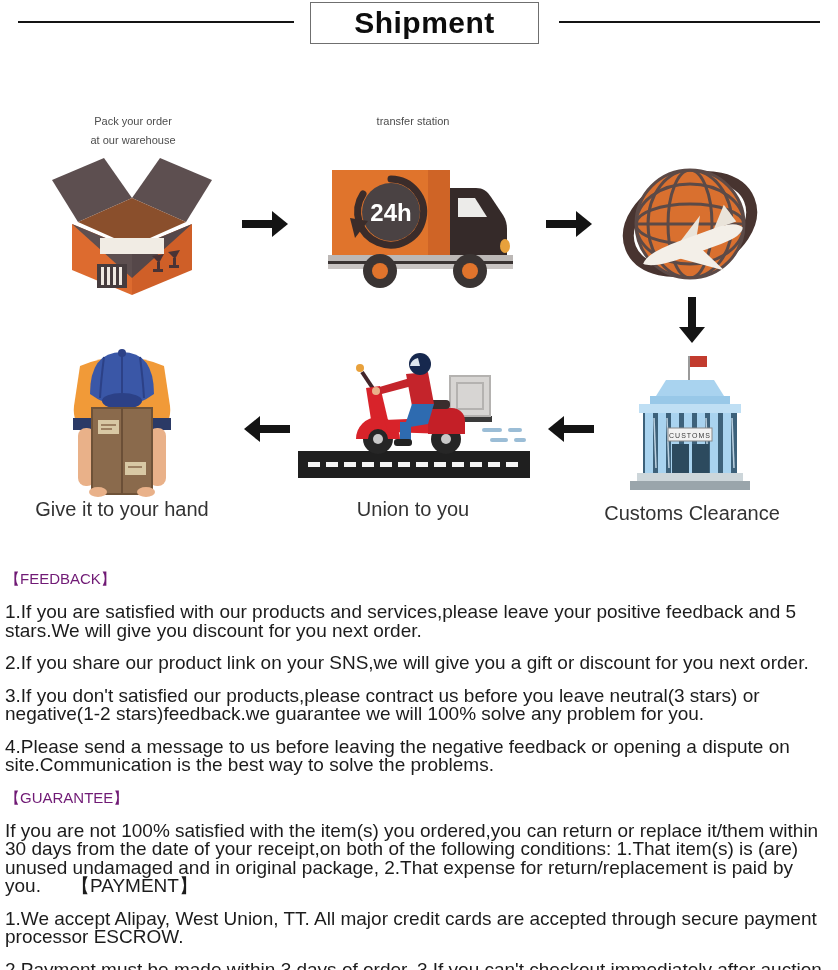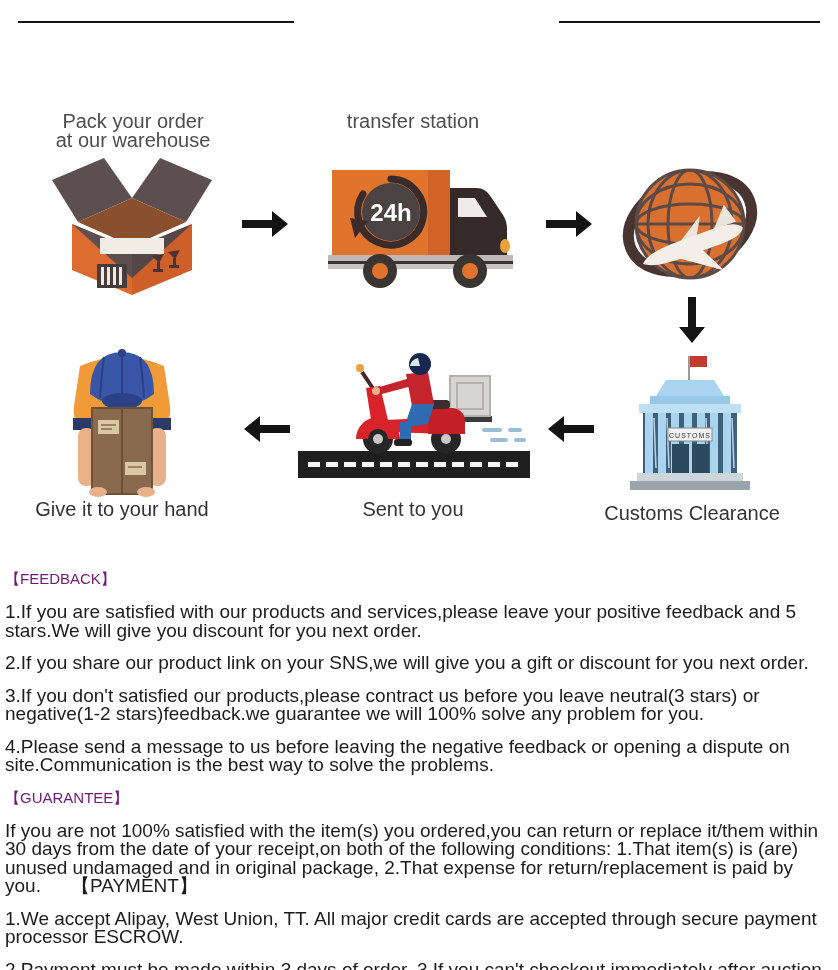--- a/index.html
+++ b/index.html
@@ -5,35 +5,38 @@
   html,body{margin:0;padding:0;background:#fff;}
   #page{position:relative;width:838px;height:970px;background:#ffffff;overflow:hidden;
         font-family:"Liberation Sans","DejaVu Sans",sans-serif;color:#1c1c1c;}
   .abs{position:absolute;}
   
   .hline{position:absolute;height:2px;background:#141414;}
   .title-box{position:absolute;left:310px;top:2px;width:227px;height:40px;border:1.5px solid #6f6f6f;
              display:flex;align-items:center;justify-content:center;}
   .title-box span{font-size:30px;font-weight:bold;letter-spacing:0.5px;color:#0d0d0d;}
   
-  .step-label{position:absolute;width:220px;text-align:center;font-size:20px;line-height:19px;color:#4d4d4d;}
+  .step-label{position:absolute;width:220px;text-align:center;font-size:11px;line-height:19px;color:#4d4d4d;}
   .step-label.big{font-size:20px;color:#333;}
   
   .text-block{position:absolute;left:5px;top:560px;width:828px;}
   .sec-h{font-size:15px;margin:10px 0 14px 0;color:#701a75;}
   .text-block p{font-size:19px;line-height:18.5px;margin:0 0 14px 0;}
   .pay-inline{margin-left:30px;}
   svg{display:block;}
 </style>
 </head>
 <body>
 
 <div id="page">
 
   <div class="hline" style="left:18px;top:21px;width:276px;"></div>
+  <div class="title-box">
+    <span>Shipment</span>
+  </div>
   <div class="hline" style="left:559px;top:21px;width:261px;"></div>
 
   <div class="step-label" style="left:23px;top:112px;">
     <div>Pack your order</div>
     <div>at our warehouse</div>
   </div>
   <div class="step-label" style="left:303px;top:112px;">
     <div>transfer station</div>
   </div>
 
@@ -223,21 +226,21 @@
     <rect x="56" y="76" width="44" height="13" fill="#f2f2f2" stroke="#8a8a8a" stroke-width="1"></rect>
     <text x="78" y="86" font-size="7" letter-spacing="1" fill="#3a3a3a" text-anchor="middle">CUSTOMS</text>
     <rect x="25" y="121" width="106" height="8" fill="#cdd6da"></rect>
     <rect x="18" y="129" width="120" height="9" fill="#9aa5ab"></rect>
   </svg>
 
   <div class="step-label big" style="left:12px;top:500px;">
     <div>Give it to your hand</div>
   </div>
   <div class="step-label big" style="left:303px;top:500px;">
-    <div>Sent to you</div>
+    <div>Union to you</div>
   </div>
   <div class="step-label big" style="left:582px;top:504px;">
     <div>Customs Clearance</div>
   </div>
 
   <div class="text-block">
     <div class="sec-h">【FEEDBACK】</div>
     <p>1.If you are satisfied with our products and services,please leave your positive feedback and 5 stars.We will give you discount for you next order.</p>
     <p>2.If you share our product link on your SNS,we will give you a gift or discount for you next order.</p>
     <p>3.If you don't satisfied our products,please contract us before you leave neutral(3 stars) or negative(1-2 stars)feedback.we guarantee we will 100% solve any problem for you.</p>

